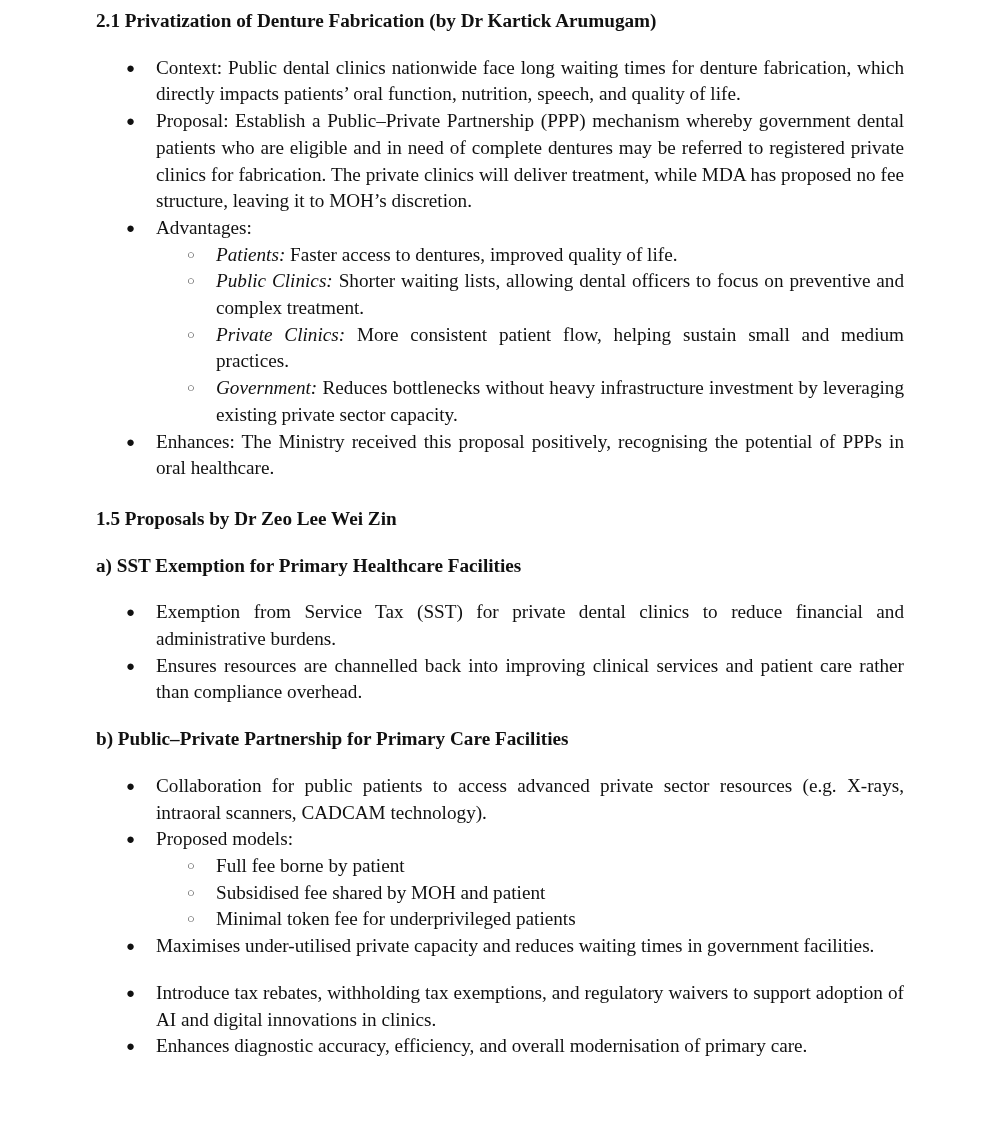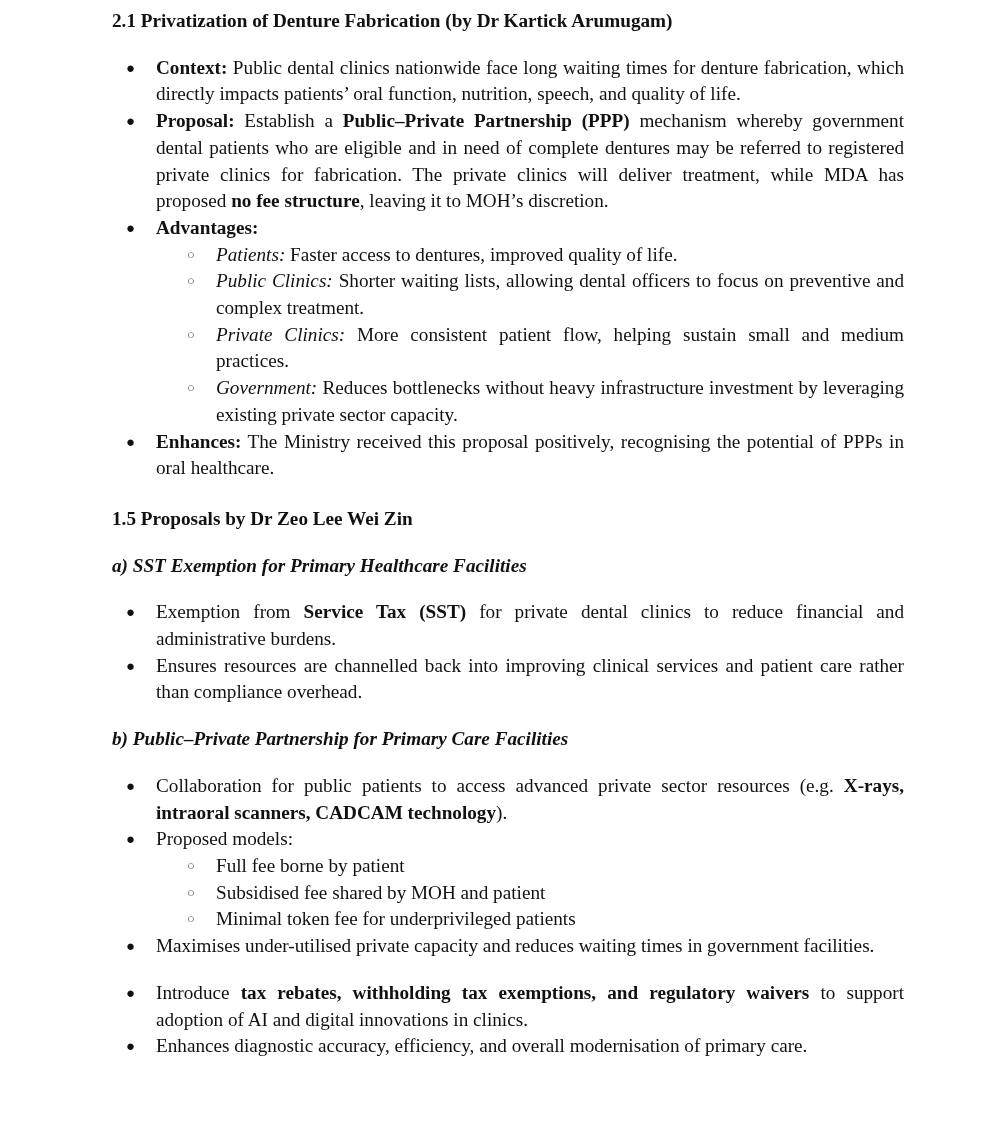--- a/index.html
+++ b/index.html
@@ -5,43 +5,43 @@
   html, body { margin: 0; padding: 0; background: #ffffff; }
   body {
     width: 1000px; height: 1146px; overflow: hidden;
     font-family: "Liberation Serif", serif;
     color: #111111;
     font-size: 19.2px;
     line-height: 26.7px;
   }
   .page { position: relative; padding: 8px 96px 0 96px; }
   h2 {
-    font-size: 19.2px; font-weight: bold; margin: 16px;
+    font-size: 19.2px; font-weight: bold; margin: 0;
     line-height: 26.7px;
   }
   #h-21 { margin-top: 0; }
   #h-22 { margin-top: 24px; }
-  .sub-h { margin-top: 20px; font-style: italic; }
+  .sub-h { margin-top: 20px; }
   ul.l1 {
     list-style: none; margin: 20px 0 0 0; padding: 0;
   }
   ul.l1 > li {
     position: relative; padding-left: 60px; text-align: justify;
   }
   ul.l1 > li > .bullet {
     position: absolute; left: 30px; top: 0; font-size: 15px;
   }
   ul.l2 { list-style: none; margin: 0; padding: 0; }
   ul.l2 > li {
     position: relative; padding-left: 60px; text-align: justify;
   }
   ul.l2 > li > .bullet {
     position: absolute; left: 31px; top: 0; font-size: 13px; color: #333;
   }
-  b { font-weight: bold; }
+  b { font-weight: normal; }
   i { font-style: italic; }
 </style>
 </head>
 <body>
 
 <div class="page">
 
   <h2 id="h-21">2.1 Privatization of Denture Fabrication (by Dr Kartick Arumugam)</h2>
   <ul class="l1">
     <li>

